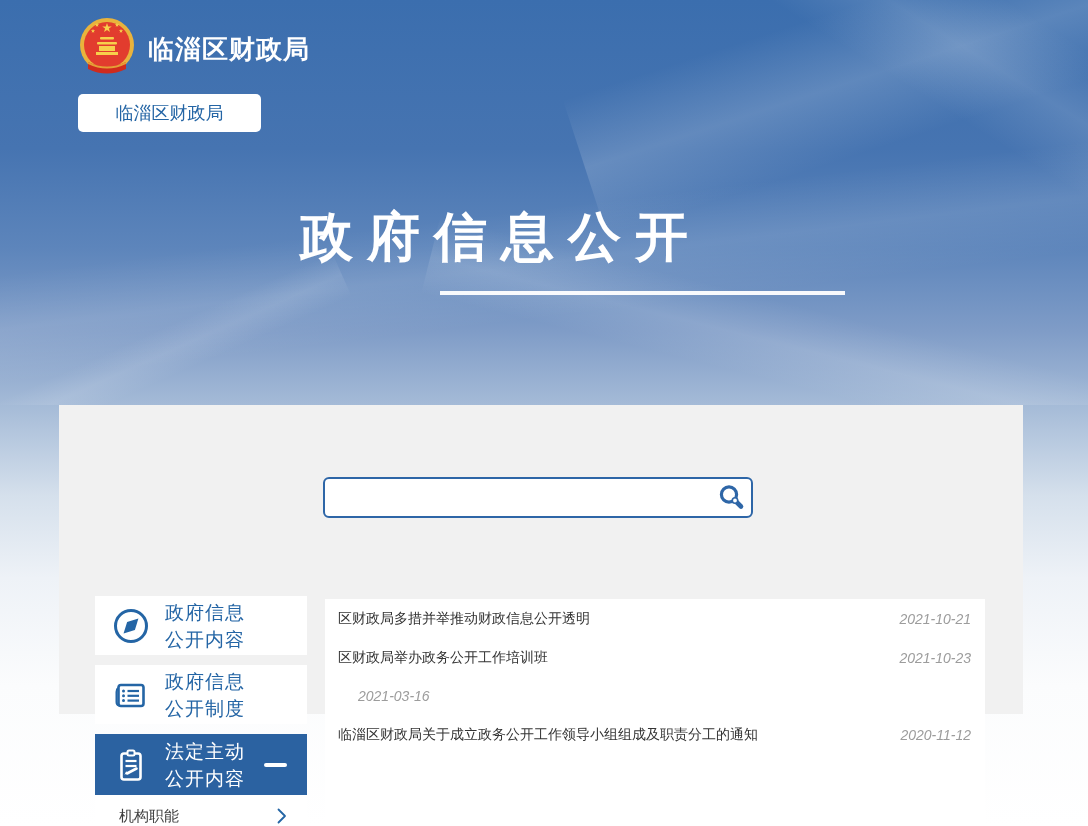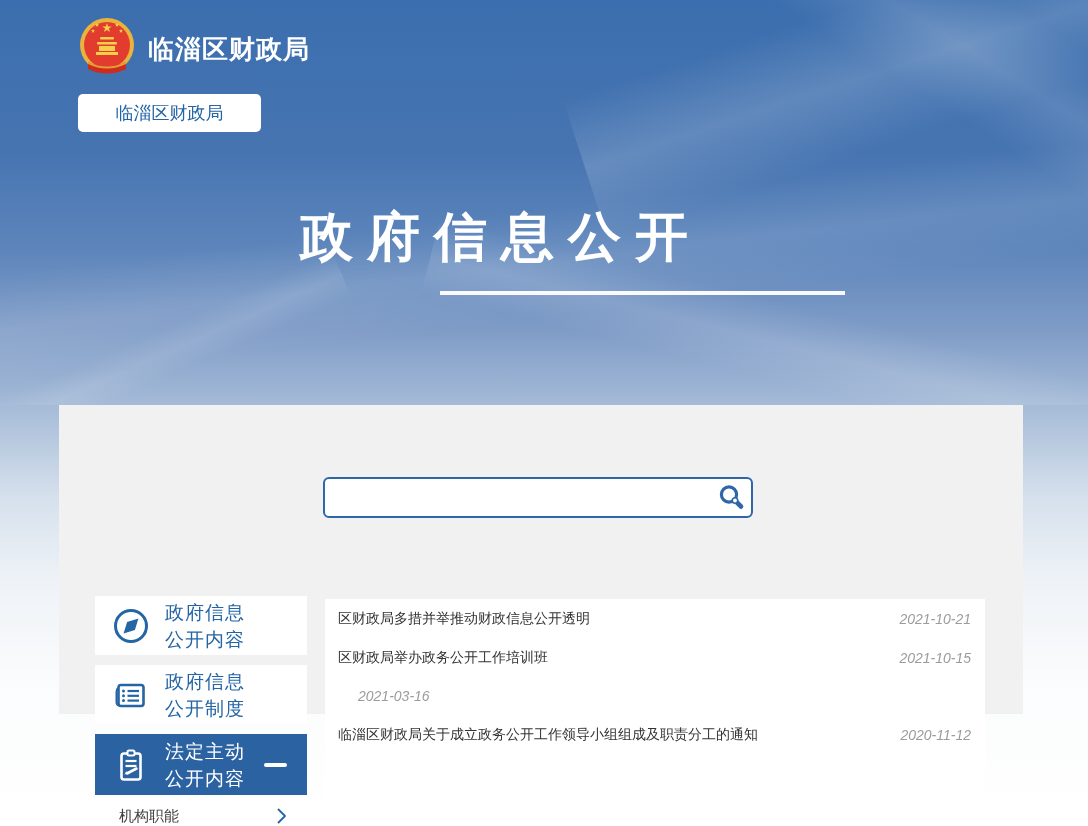--- a/index.html
+++ b/index.html
@@ -196,21 +196,21 @@
 
     </aside>
 
     <section class="news-panel">
       <div class="news-row">
         <span class="news-title">区财政局多措并举推动财政信息公开透明</span>
         <span class="news-date">2021-10-21</span>
       </div>
       <div class="news-row">
         <span class="news-title">区财政局举办政务公开工作培训班</span>
-        <span class="news-date">2021-10-15</span>
+        <span class="news-date">2021-10-23</span>
       </div>
       <div class="news-row">
         <span class="news-date">2021-03-16</span>
       </div>
       <div class="news-row">
         <span class="news-title">临淄区财政局关于成立政务公开工作领导小组组成及职责分工的通知</span>
         <span class="news-date">2020-11-12</span>
       </div>
     </section>
 

